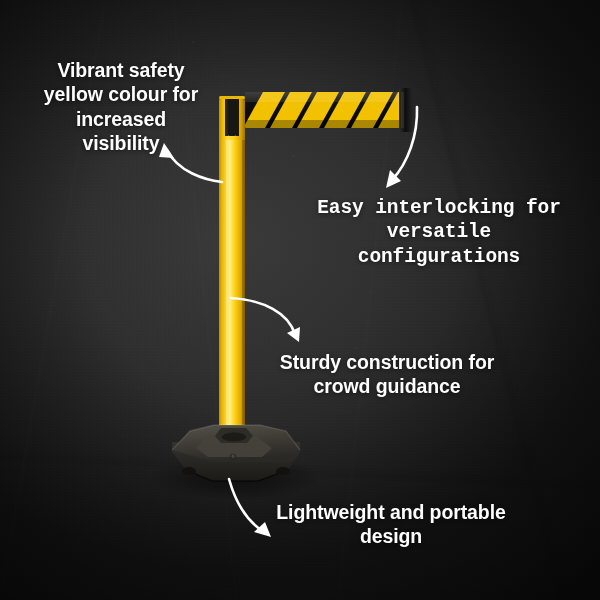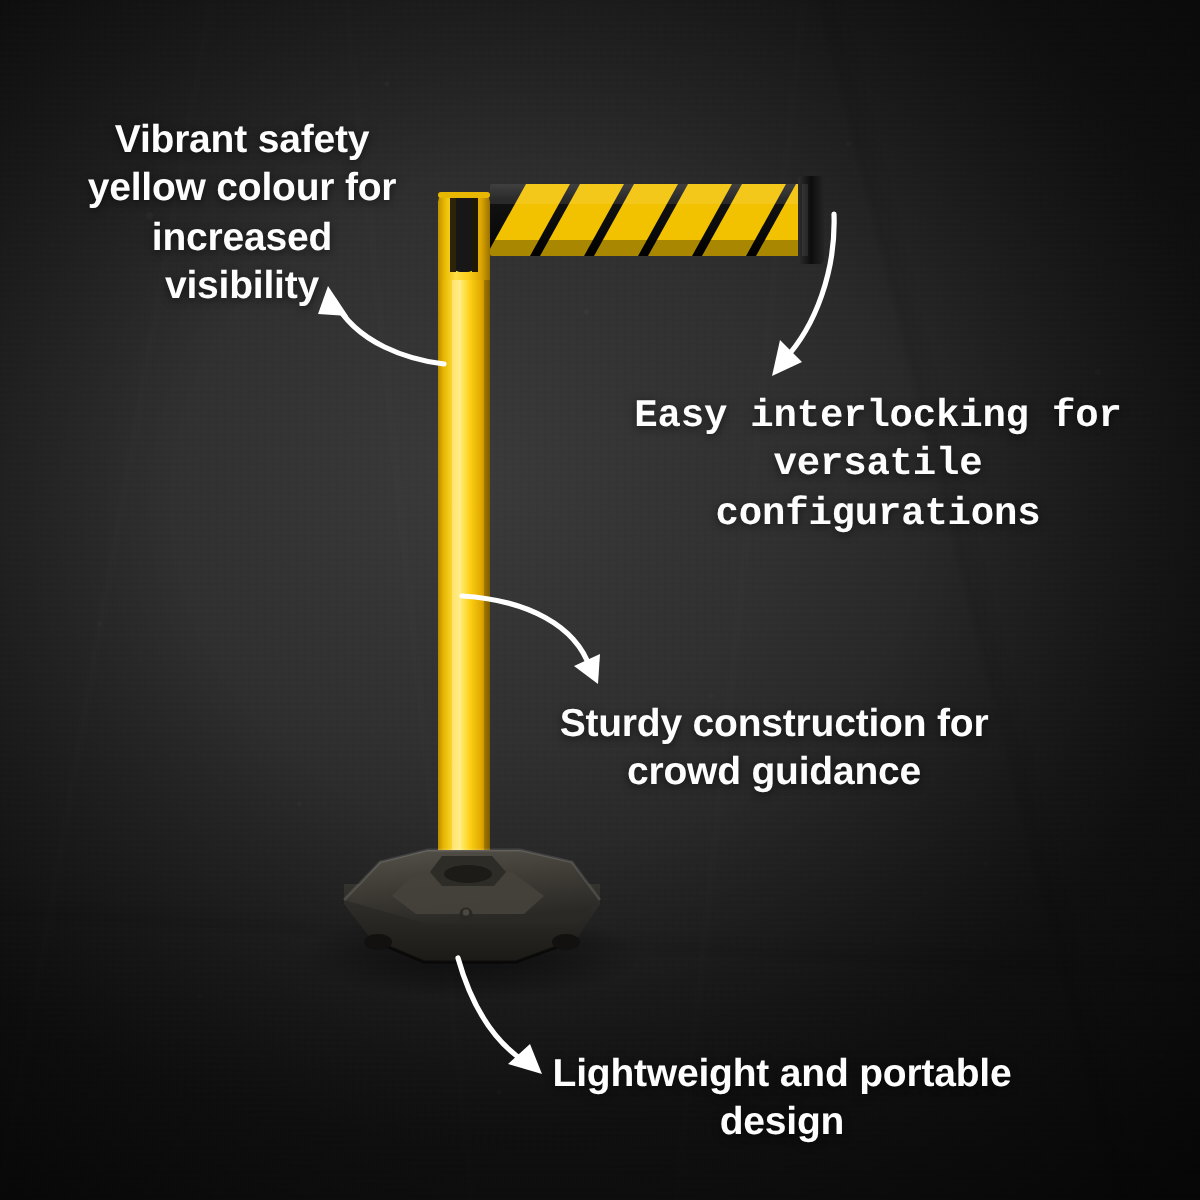--- a/index.html
+++ b/index.html
@@ -75,21 +75,21 @@
     font-size: 19.5px;
     line-height: 1.25;
     letter-spacing: -.1px;
     text-align: center;
     text-shadow: 0 1px 4px rgba(0,0,0,.55);
     white-space: pre-line;
   }
   #callout-visibility    { left: 14px;  top: 58px;  width: 214px; }
   #callout-interlocking  { left: 294px; top: 196px; width: 290px; font-family: Liberation Mono, monospace; }
   #callout-sturdy        { left: 262px; top: 350px; width: 250px; }
-  #callout-lightweight   { left: 262px; top: 500px; width: 258px; margin-top: 25px; }
+  #callout-lightweight   { left: 262px; top: 500px; width: 258px; }
 
   
   #product { position: absolute; left: 0; top: 0; width: 600px; height: 600px; }
   #arrows  { position: absolute; left: 0; top: 0; width: 600px; height: 600px; pointer-events: none; }
 </style>
 </head>
 <body>
 
 <div id="stage">
 

